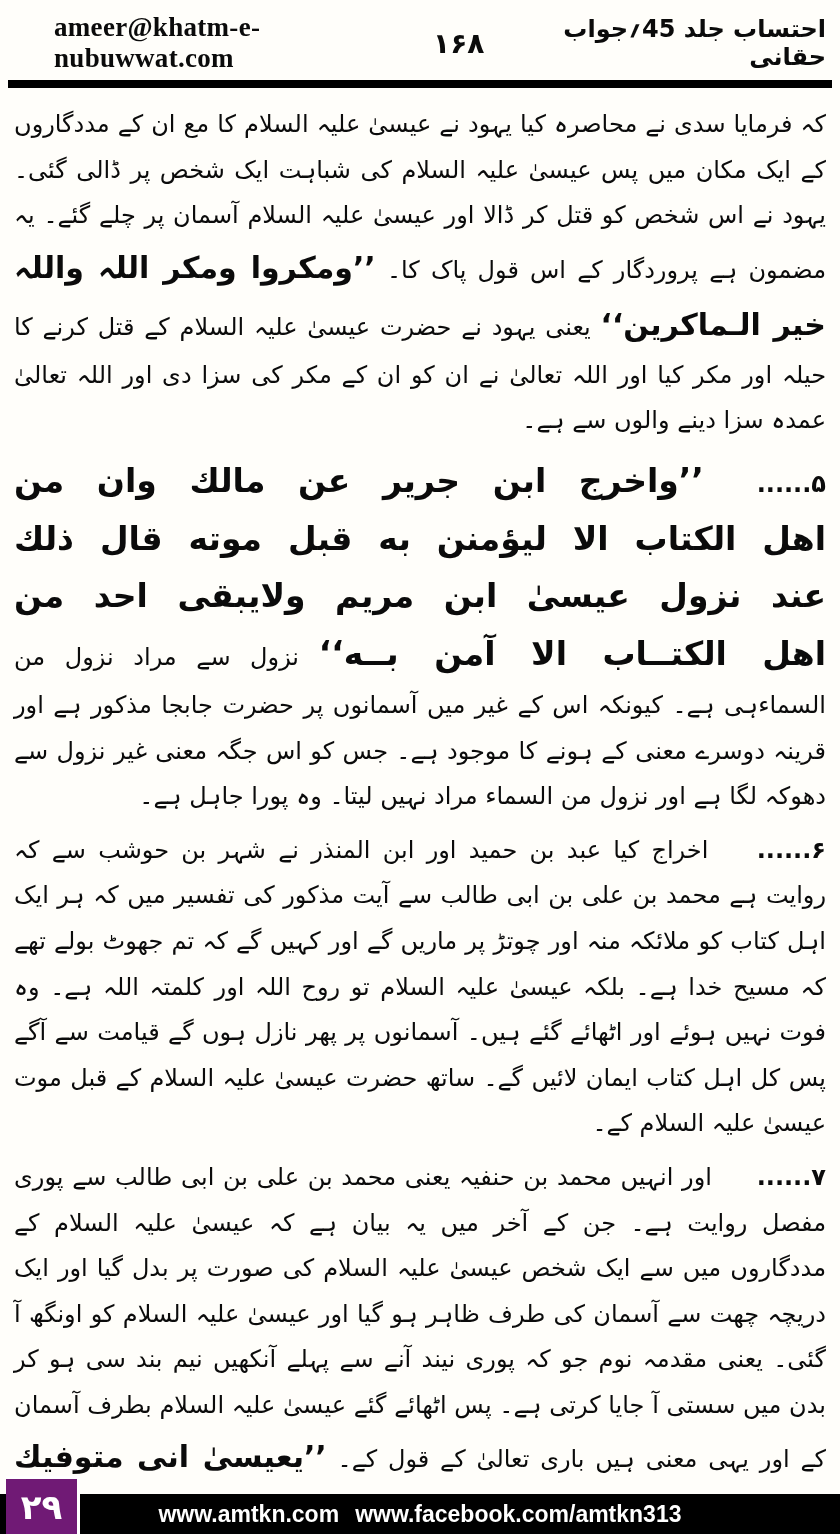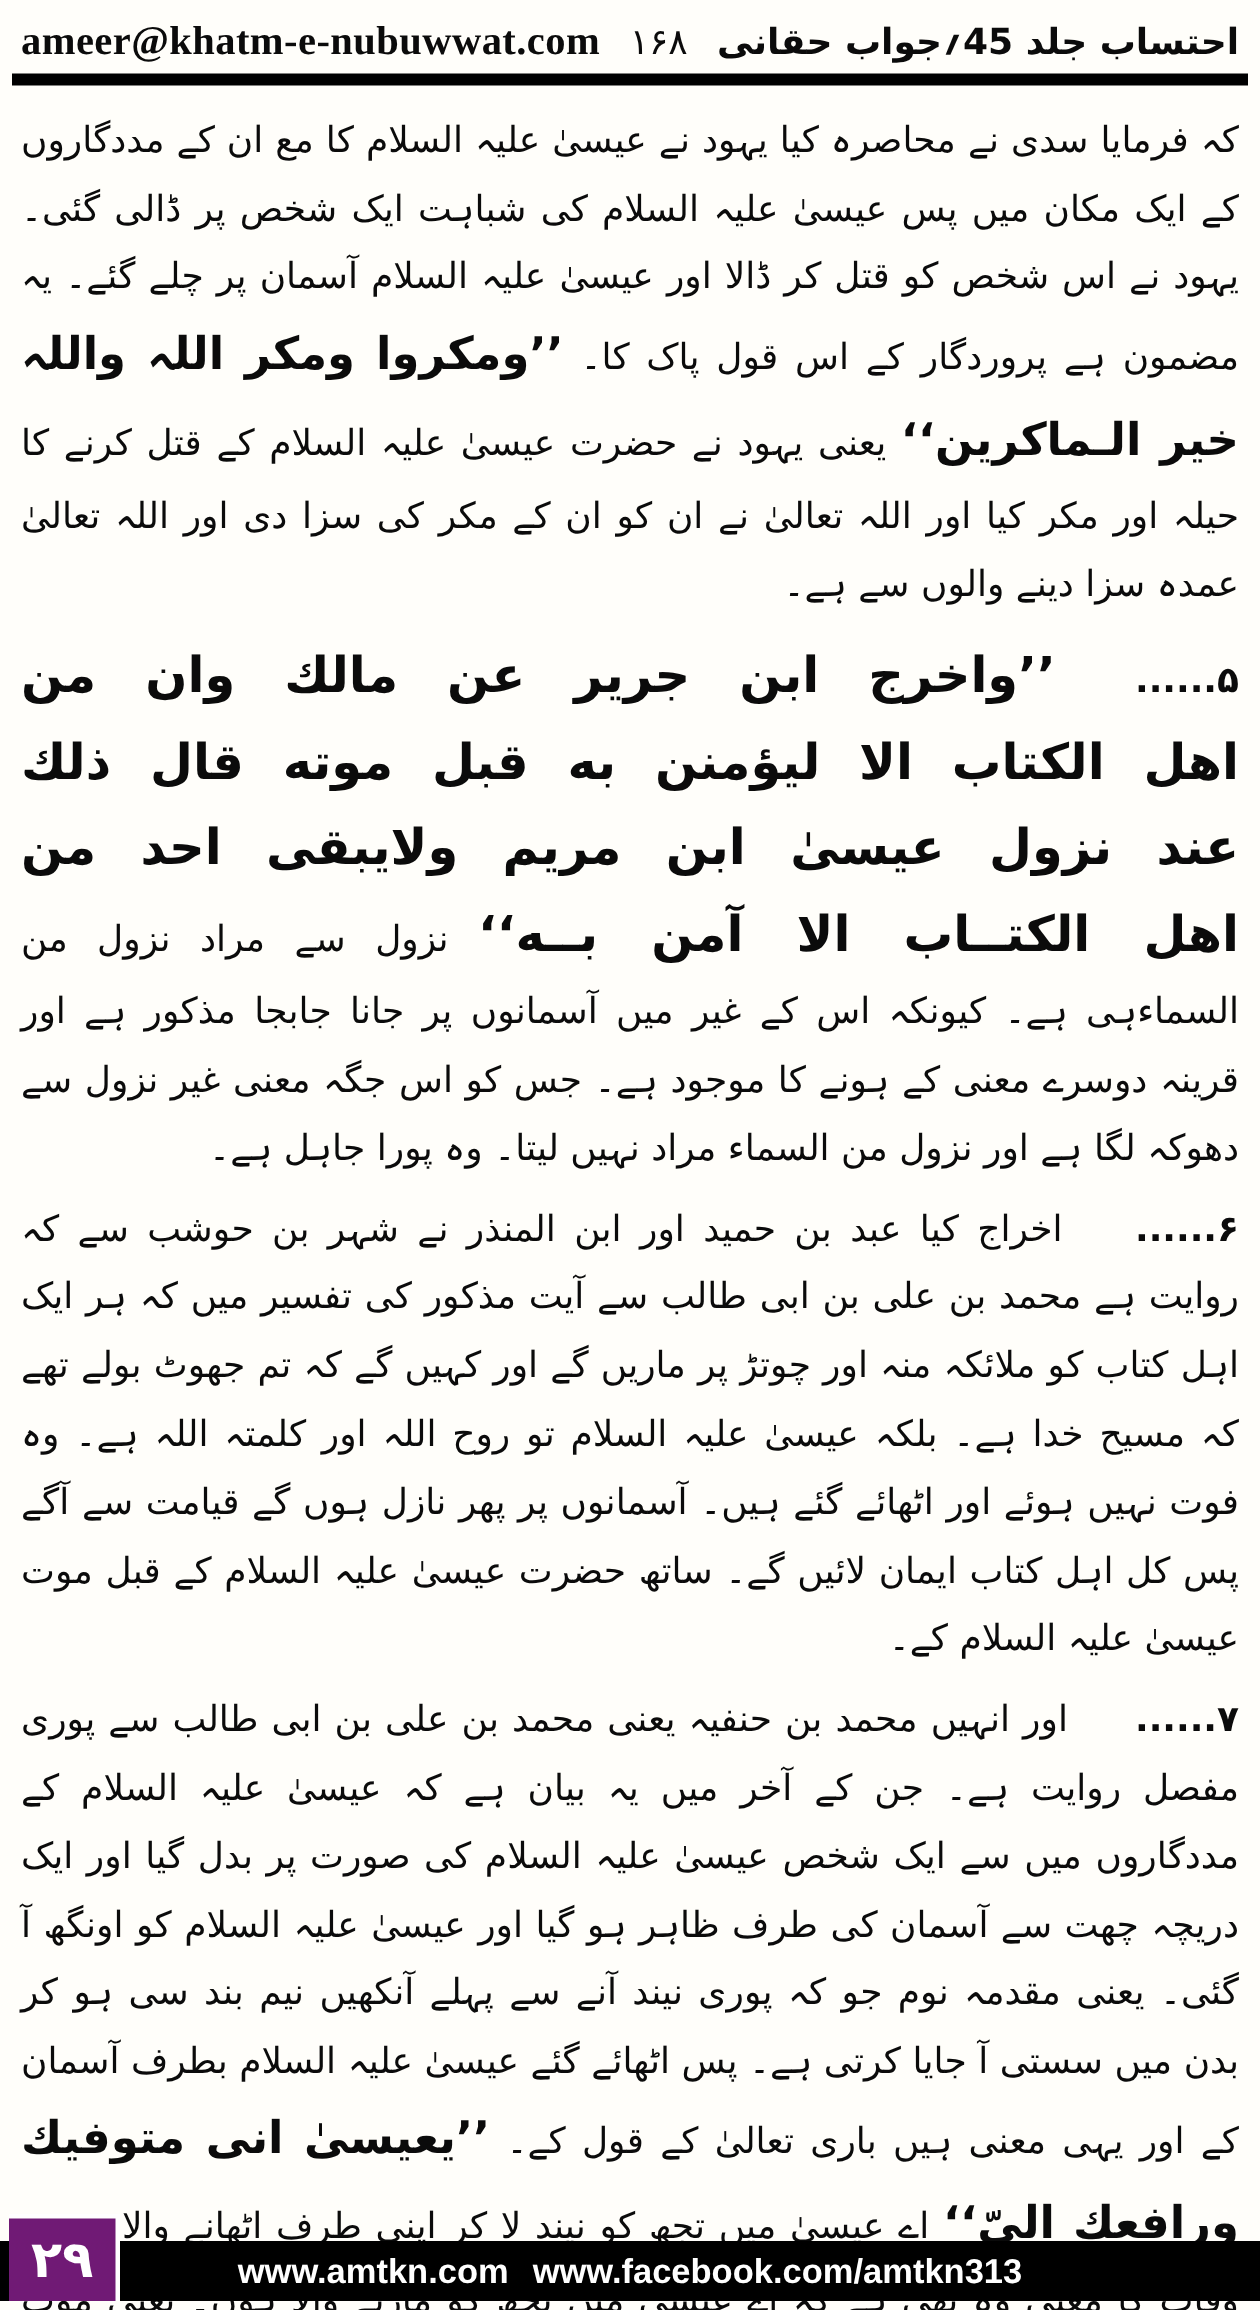--- a/index.html
+++ b/index.html
@@ -15,24 +15,24 @@
   }
 
   
   .header {
     display:flex; align-items:center; justify-content:space-between;
     direction:ltr;
     padding:12px 14px 2px 14px;
   }
   .header-email {
     font-family:"Liberation Serif", serif;
-    font-weight:bold; font-size:27px; letter-spacing:0.3px;
+    font-weight:bold; font-size:27px; letter-spacing:0.3px;margin-left:40px;
   }
   .header-pagenum {
-    font-size:24px; font-weight:normal;
+    font-size:28px; font-weight:bold;
     font-family:"DejaVu Sans", sans-serif;
   }
   .header-title {
     direction:rtl;
     font-size:24px; font-weight:bold;
     font-family:"DejaVu Sans", sans-serif;
   }
   .rule {
     margin:4px 8px 0 8px;
     border-top:3px solid #000;
@@ -107,21 +107,21 @@
 
     <p class="para">
       <span>کہ فرمایا سدی نے محاصرہ کیا یہود نے عیسیٰ علیہ السلام کا مع ان کے مددگاروں کے ایک مکان میں پس عیسیٰ علیہ السلام کی شباہت ایک شخص پر ڈالی گئی۔ یہود نے اس شخص کو قتل کر ڈالا اور عیسیٰ علیہ السلام آسمان پر چلے گئے۔ یہ مضمون ہے پروردگار کے اس قول پاک کا۔</span>
       <span class="arabic-inline">’’ومکروا ومکر اللہ واللہ خیر الـماکرین‘‘</span>
       <span>یعنی یہود نے حضرت عیسیٰ علیہ السلام کے قتل کرنے کا حیلہ اور مکر کیا اور اللہ تعالیٰ نے ان کو ان کے مکر کی سزا دی اور اللہ تعالیٰ عمدہ سزا دینے والوں سے ہے۔</span>
     </p>
 
     <p class="para">
       <span class="secnum">۵......</span>
       <span class="arabic-big">’’واخرج ابن جریر عن مالك وان من اهل الکتاب الا لیؤمنن به قبل موته قال ذلك عند نزول عیسیٰ ابن مریم ولایبقی احد من اهل الکتــاب الا آمن بــه‘‘</span>
-      <span>نزول سے مراد نزول من السماءہی ہے۔ کیونکہ اس کے غیر میں آسمانوں پر جانا جابجا مذکور ہے اور قرینہ دوسرے معنی کے ہونے کا موجود ہے۔ جس کو اس جگہ معنی غیر نزول سے دھوکہ لگا ہے اور نزول من السماء مراد نہیں لیتا۔ وہ پورا جاہل ہے۔</span>
+      <span>نزول سے مراد نزول من السماءہی ہے۔ کیونکہ اس کے غیر میں آسمانوں پر حضرت جابجا مذکور ہے اور قرینہ دوسرے معنی کے ہونے کا موجود ہے۔ جس کو اس جگہ معنی غیر نزول سے دھوکہ لگا ہے اور نزول من السماء مراد نہیں لیتا۔ وہ پورا جاہل ہے۔</span>
     </p>
 
     <p class="para">
       <span class="secnum">۶......</span>
       <span>اخراج کیا عبد بن حمید اور ابن المنذر نے شہر بن حوشب سے کہ روایت ہے محمد بن علی بن ابی طالب سے آیت مذکور کی تفسیر میں کہ ہر ایک اہل کتاب کو ملائکہ منہ اور چوتڑ پر ماریں گے اور کہیں گے کہ تم جھوٹ بولے تھے کہ مسیح خدا ہے۔ بلکہ عیسیٰ علیہ السلام تو روح اللہ اور کلمتہ اللہ ہے۔ وہ فوت نہیں ہوئے اور اٹھائے گئے ہیں۔ آسمانوں پر پھر نازل ہوں گے قیامت سے آگے پس کل اہل کتاب ایمان لائیں گے۔ ساتھ حضرت عیسیٰ علیہ السلام کے قبل موت عیسیٰ علیہ السلام کے۔</span>
     </p>
 
     <p class="para">
       <span class="secnum">۷......</span>
       <span>اور انہیں محمد بن حنفیہ یعنی محمد بن علی بن ابی طالب سے پوری مفصل روایت ہے۔ جن کے آخر میں یہ بیان ہے کہ عیسیٰ علیہ السلام کے مددگاروں میں سے ایک شخص عیسیٰ علیہ السلام کی صورت پر بدل گیا اور ایک دریچہ چھت سے آسمان کی طرف ظاہر ہو گیا اور عیسیٰ علیہ السلام کو اونگھ آ گئی۔ یعنی مقدمہ نوم جو کہ پوری نیند آنے سے پہلے آنکھیں نیم بند سی ہو کر بدن میں سستی آ جایا کرتی ہے۔ پس اٹھائے گئے عیسیٰ علیہ السلام بطرف آسمان کے اور یہی معنی ہیں باری تعالیٰ کے قول کے۔</span>

